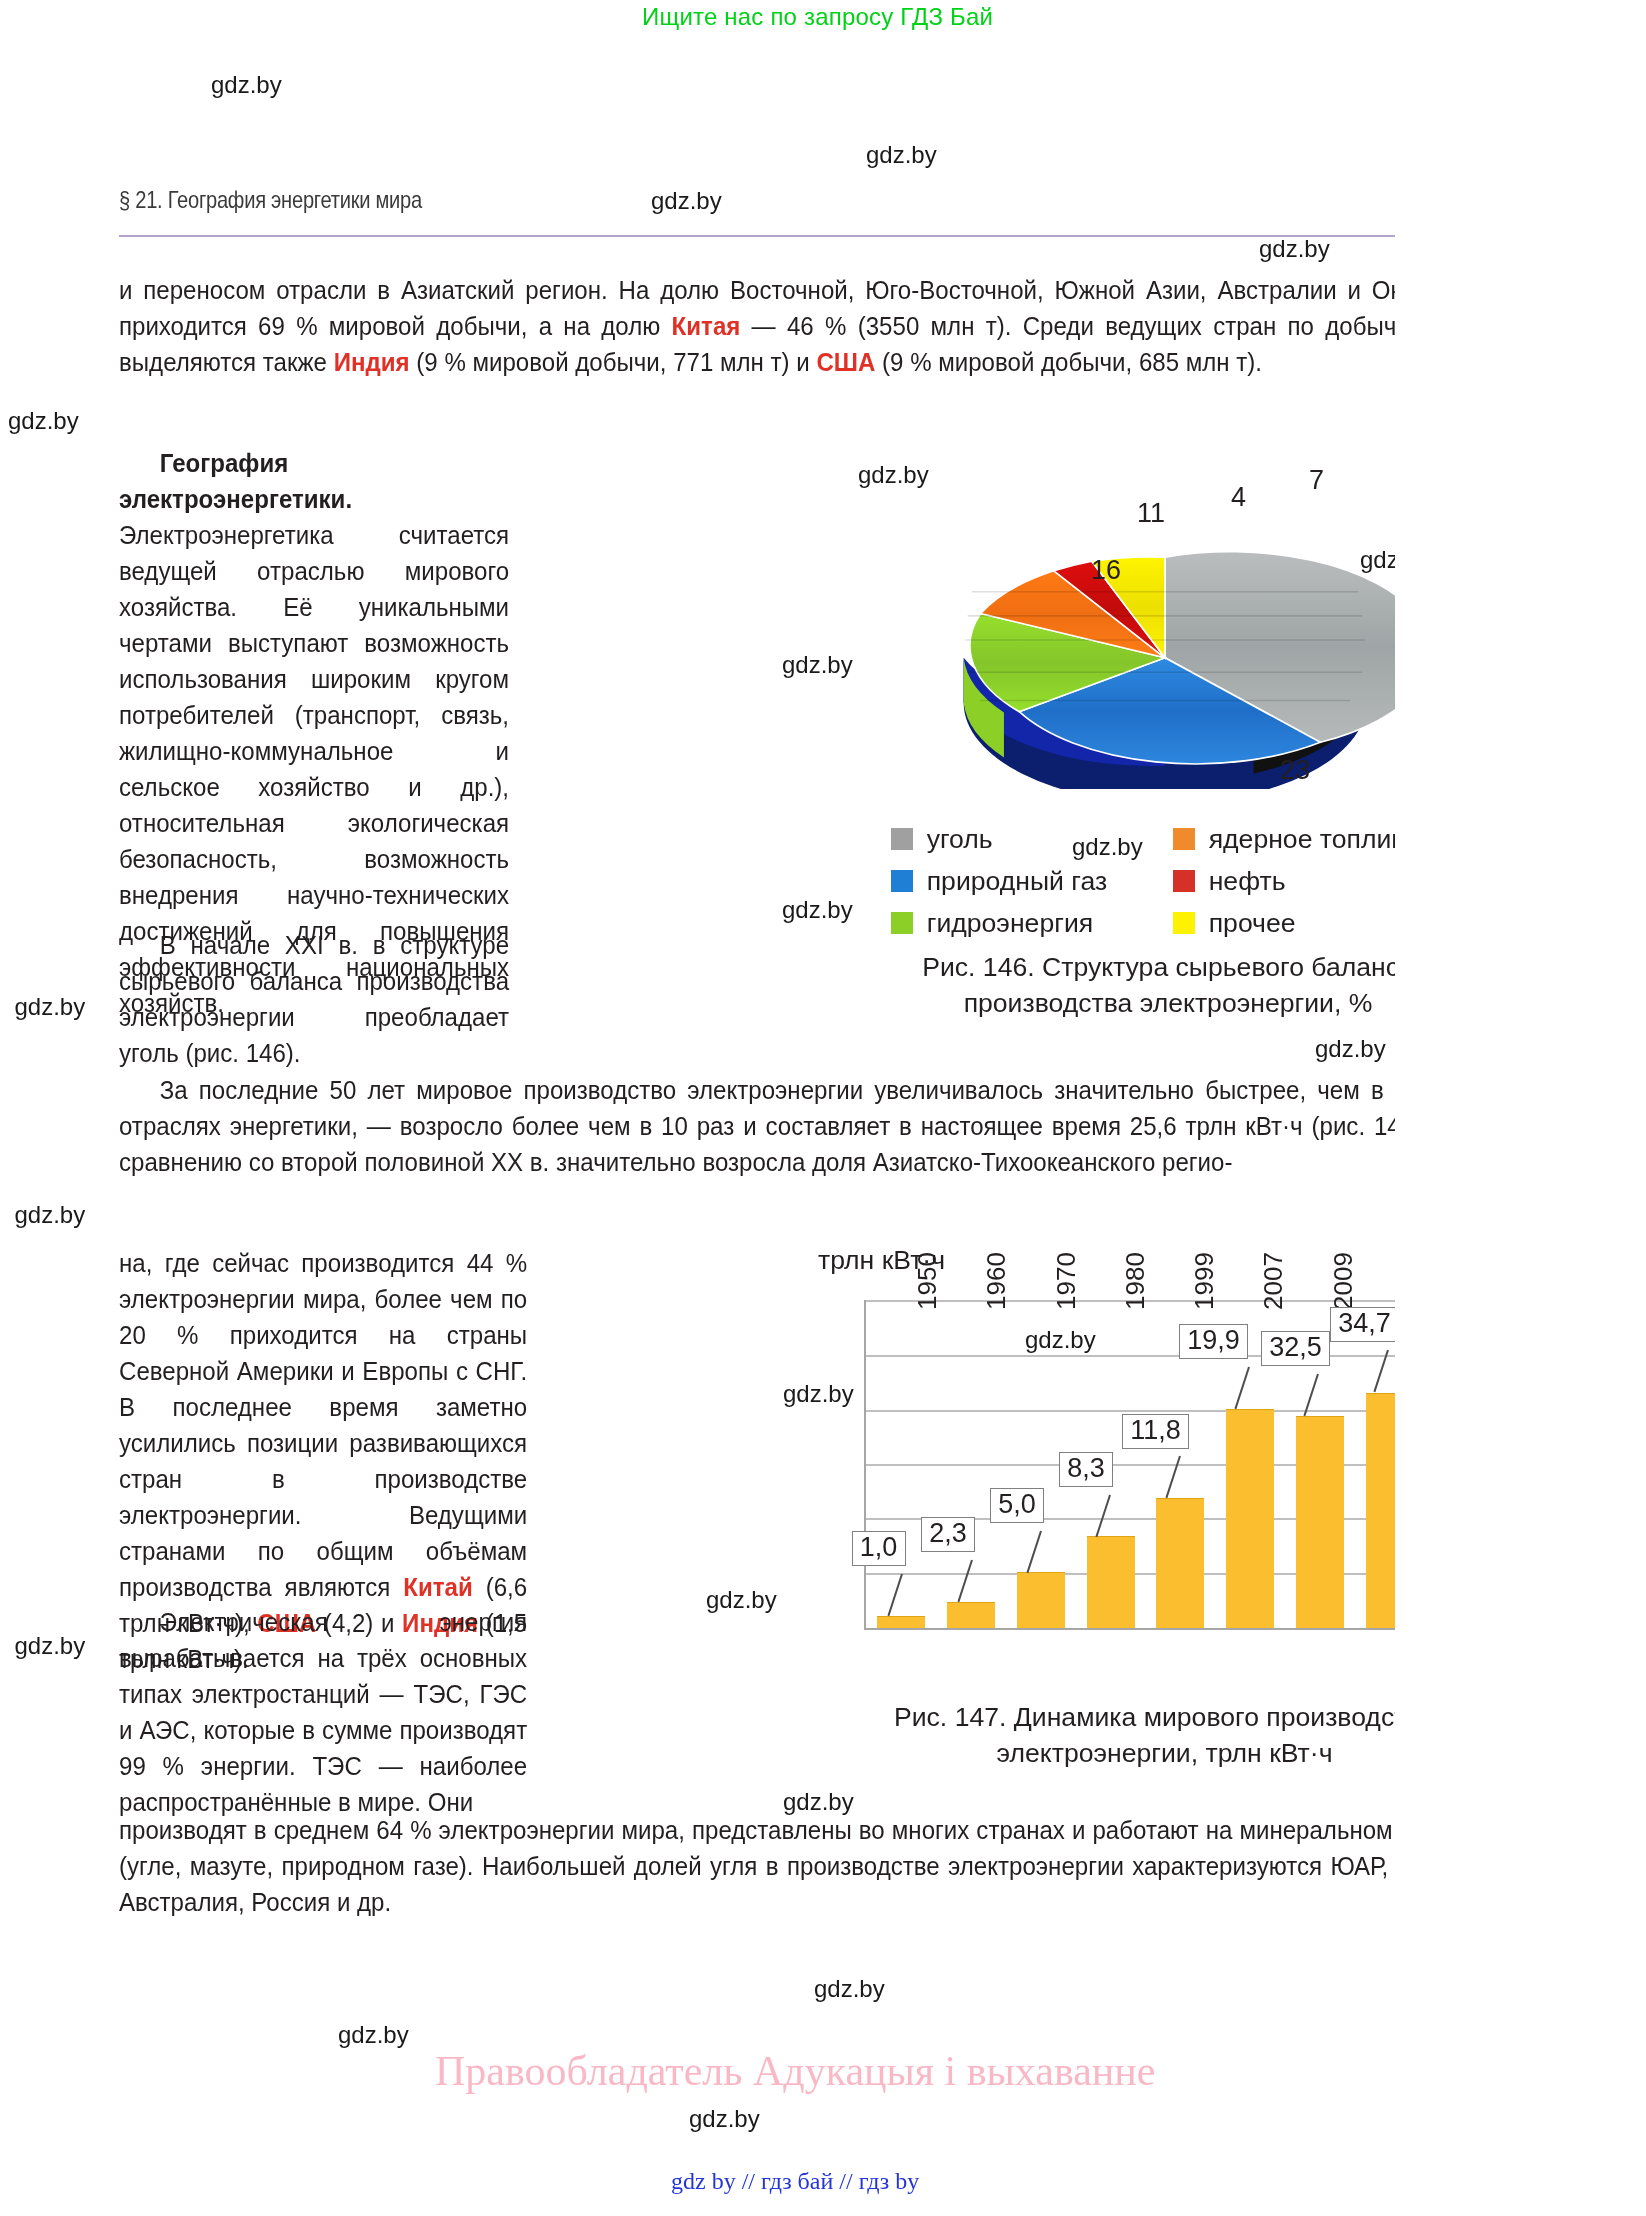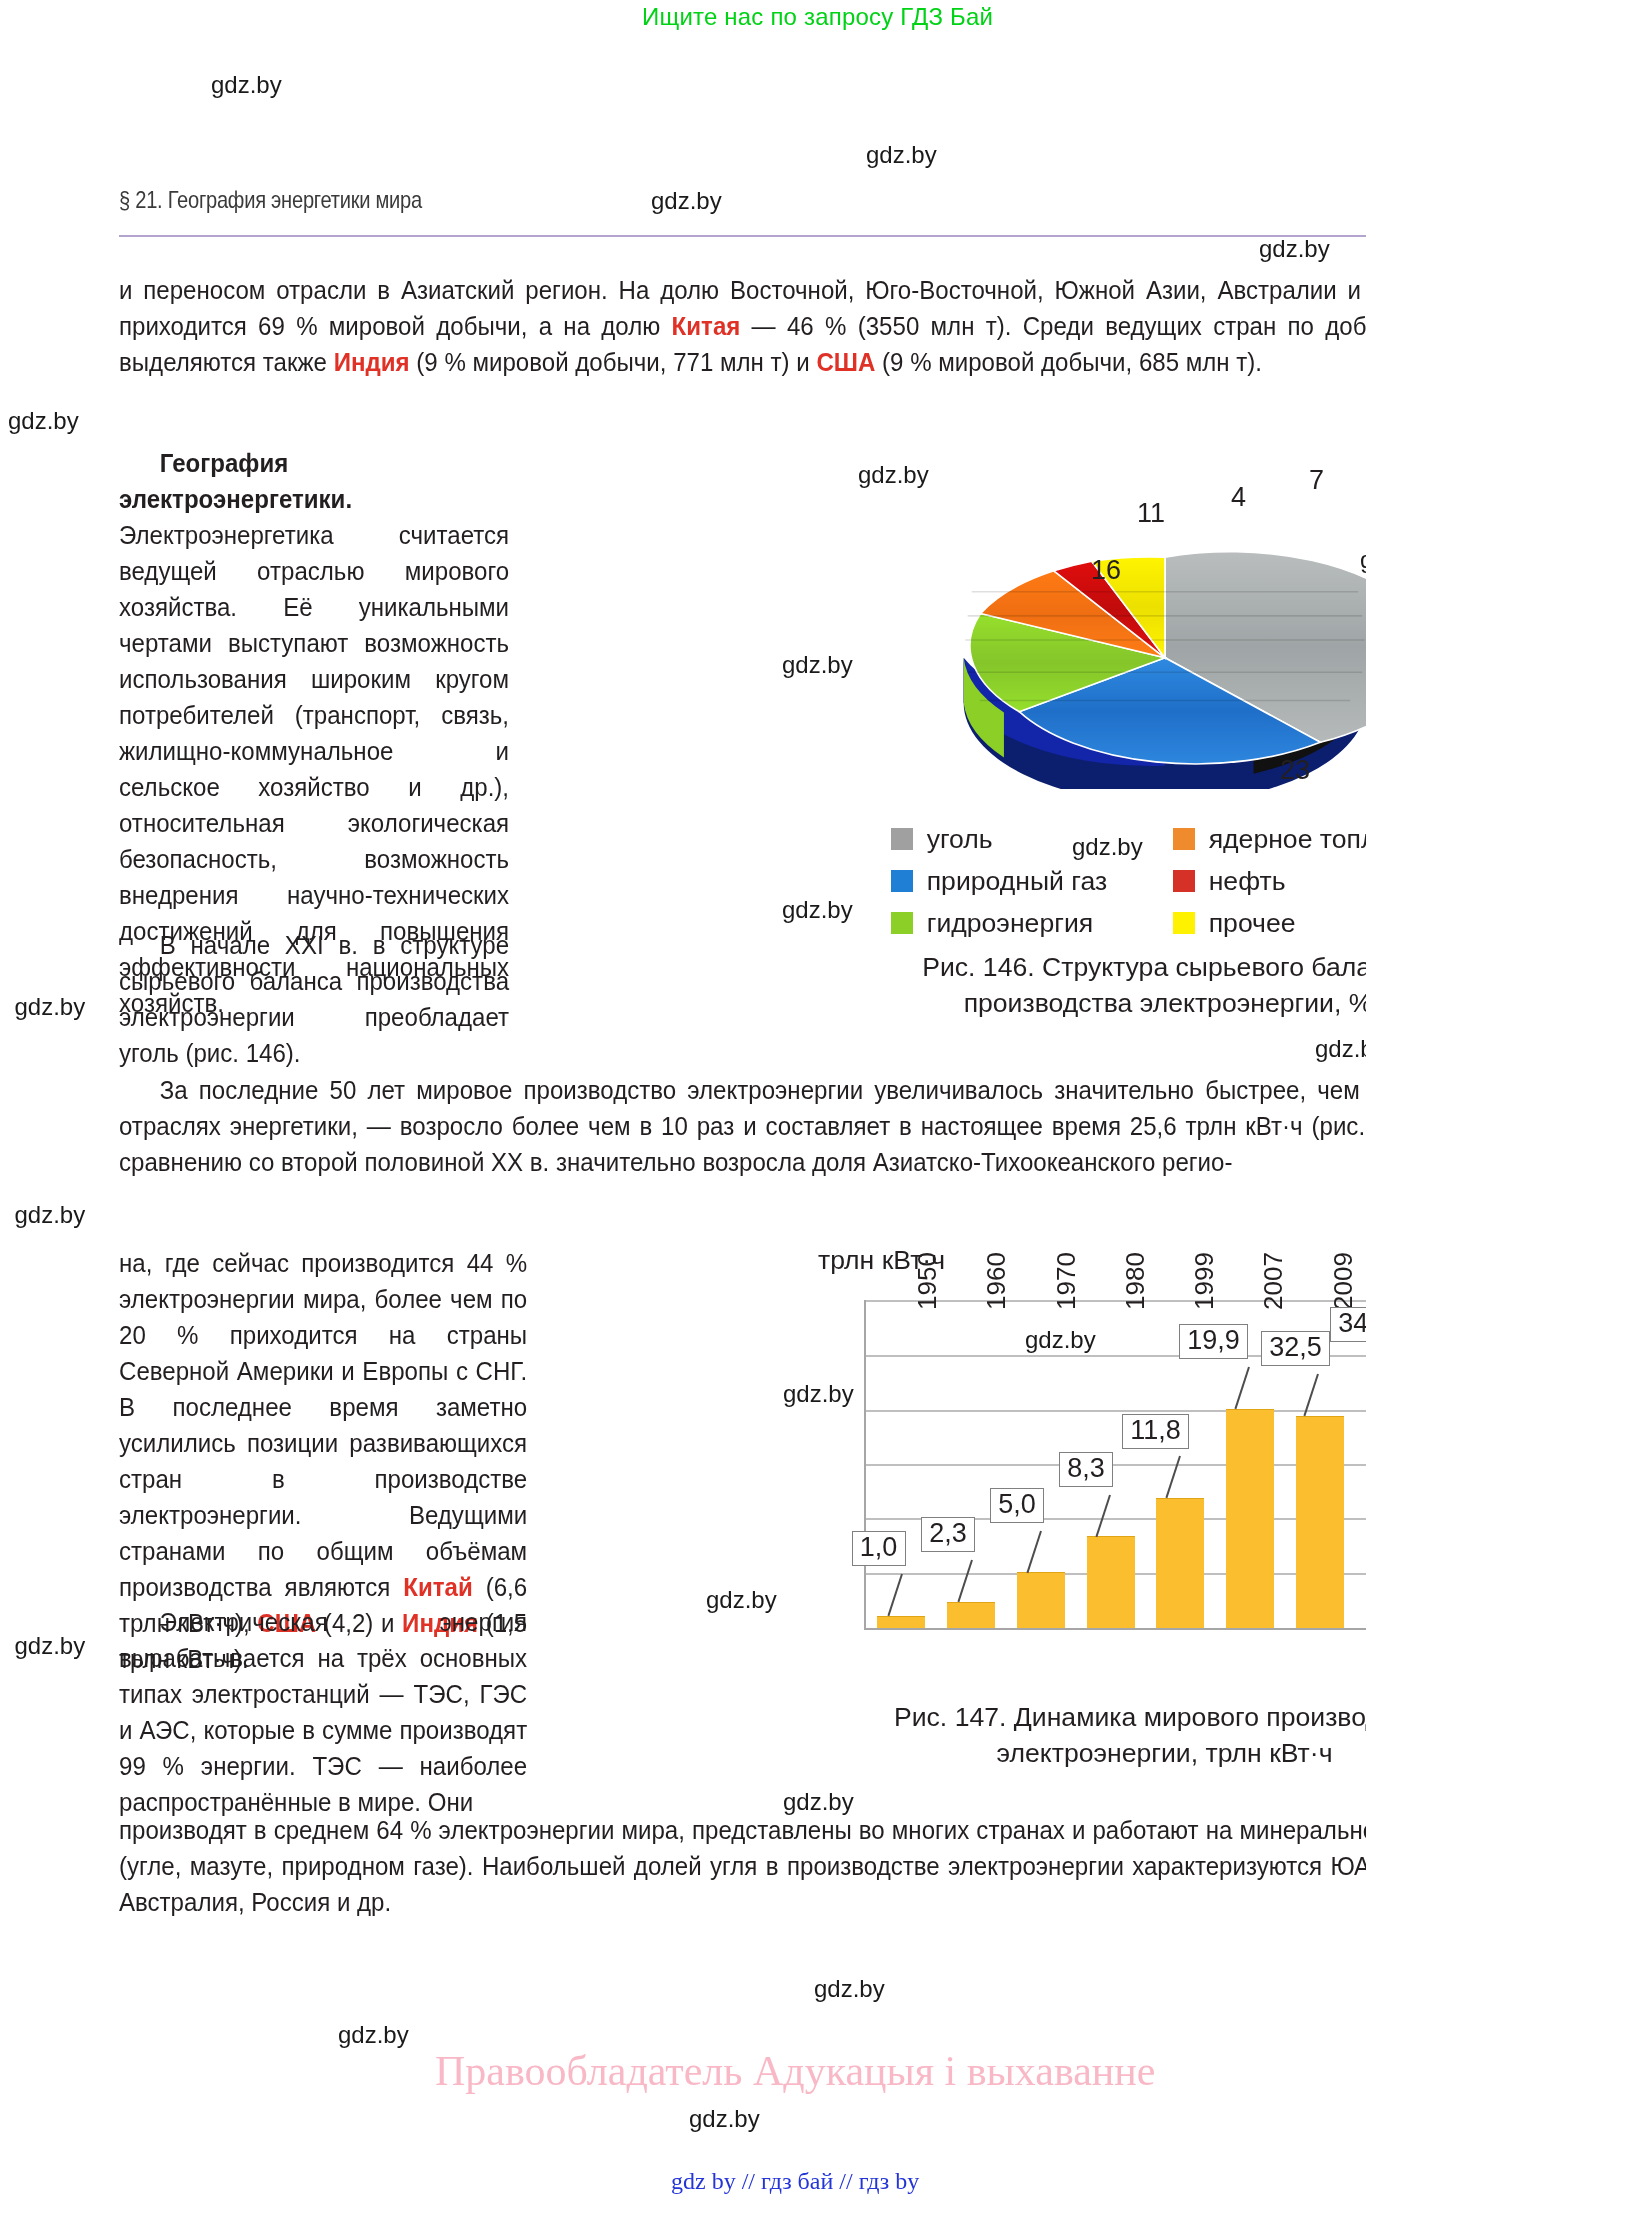--- a/index.html
+++ b/index.html
@@ -10,20 +10,21 @@
   body {
     font-family: "Liberation Sans", sans-serif;
     color: #231f20;
   }
   #page {
     position: relative;
     width: 1366px;
     height: 2216px;
     background: #ffffff;
     overflow: hidden;
+    padding-left: 29px;
   }
 
   
   .wm {
     position: absolute;
     font-family: "Liberation Sans", sans-serif;
     font-size: 24px;
     color: #1a1a1a;
     white-space: nowrap;
     pointer-events: none;

